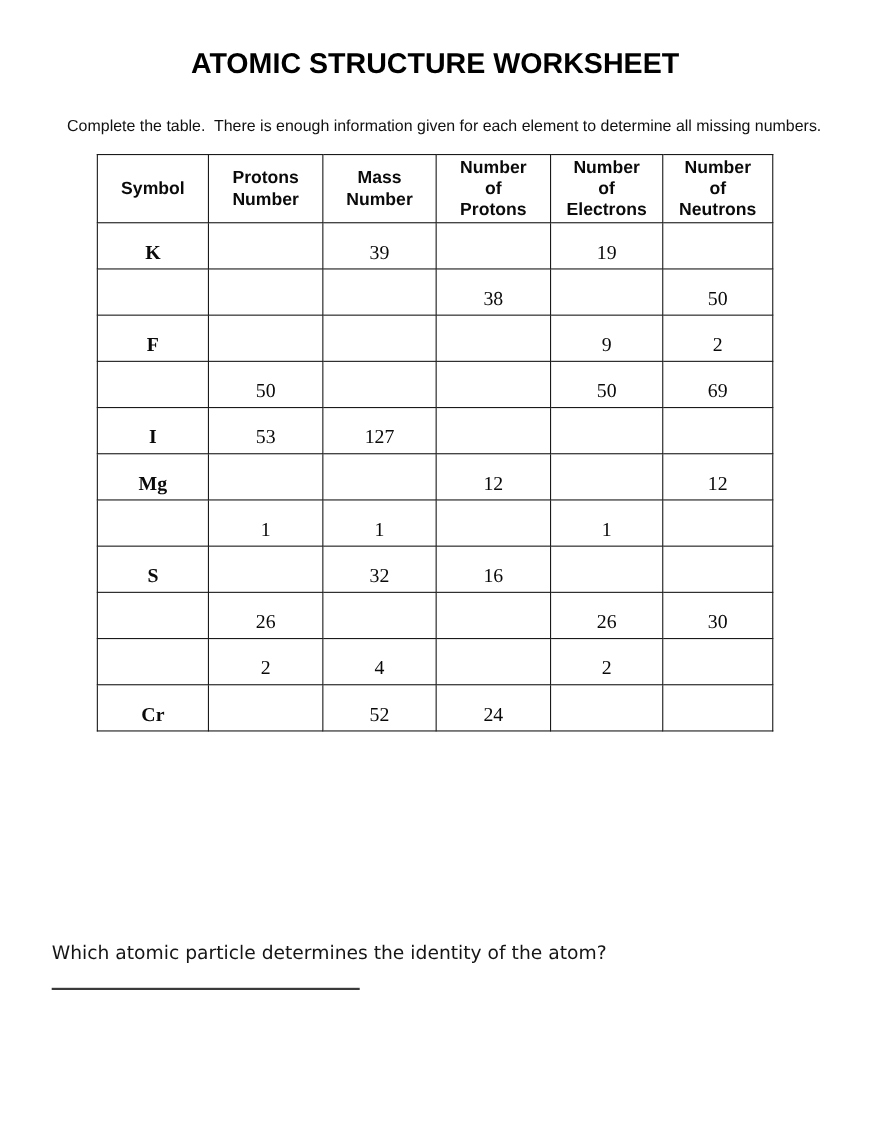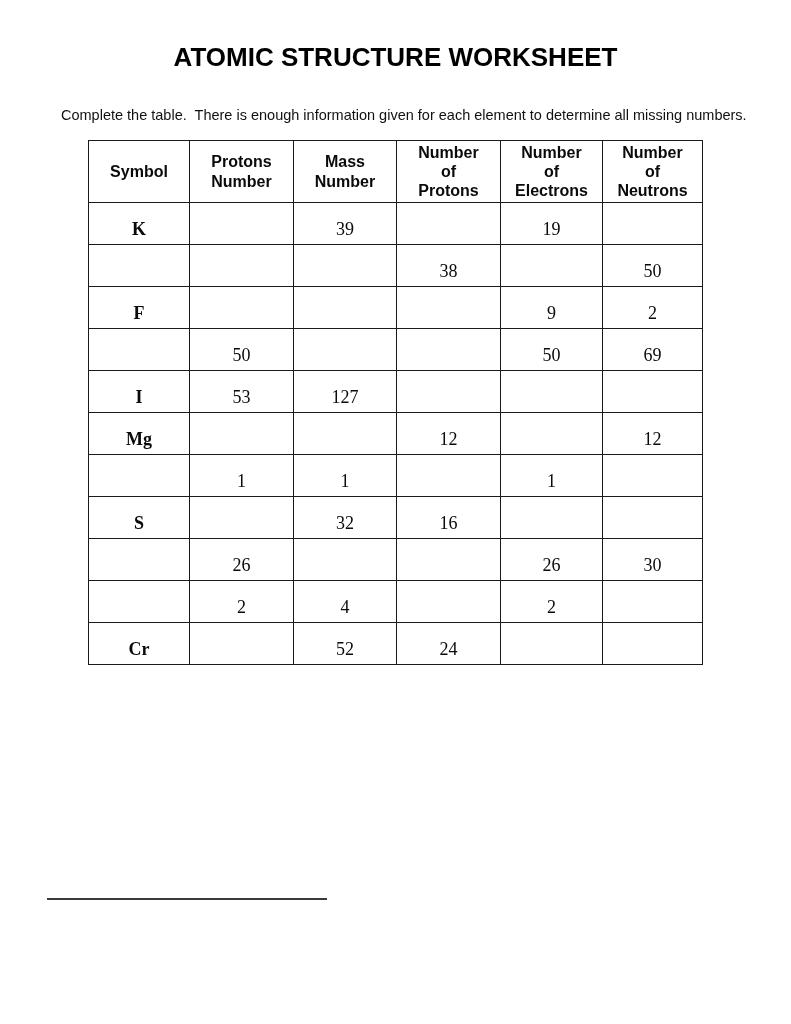--- a/index.html
+++ b/index.html
@@ -206,16 +206,17 @@
           <td>Cr</td>
           <td></td>
           <td>52</td>
           <td>24</td>
           <td></td>
           <td></td>
         </tr>
       </tbody>
   </table>
 
+  <p class="question">Which atomic particle determines the identity of the atom?</p>
 
   <div class="answer-line"></div>
 
 </div>
 
 </body></html>

